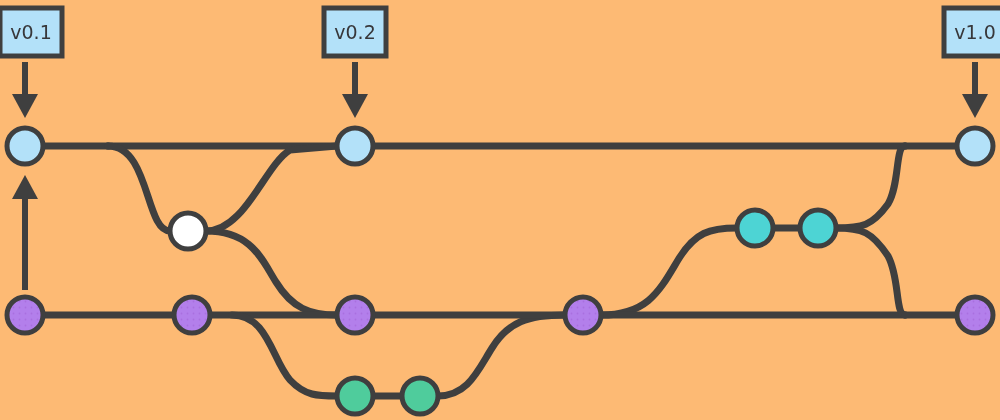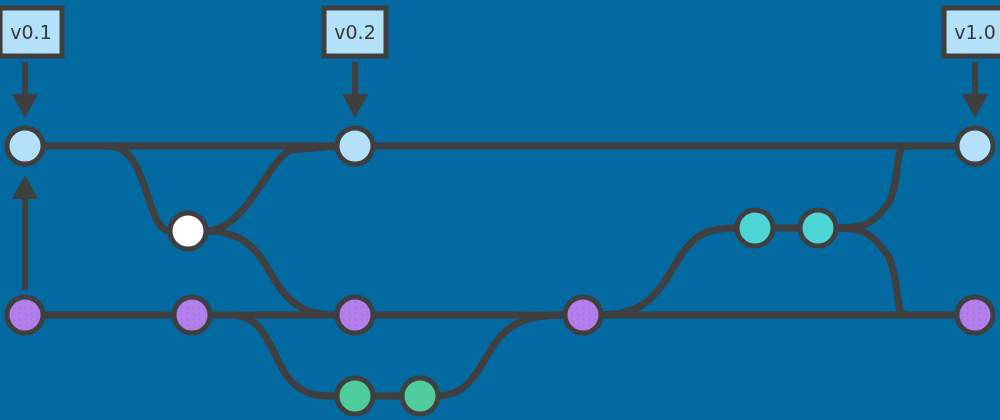--- a/index.html
+++ b/index.html
@@ -4,21 +4,21 @@
 <style>
   html, body {
     margin: 0;
     padding: 0;
     background: #ffffff;
   }
   #canvas {
     position: relative;
     width: 1000px;
     height: 420px;
-    background: #0369a1;
+    background: #fdba74;
     overflow: hidden;
     font-family: "DejaVu Sans", "Liberation Sans", sans-serif;
   }
   #gitgraph {
     position: absolute;
     left: 0;
     top: 0;
     width: 1000px;
     height: 420px;
     display: block;

